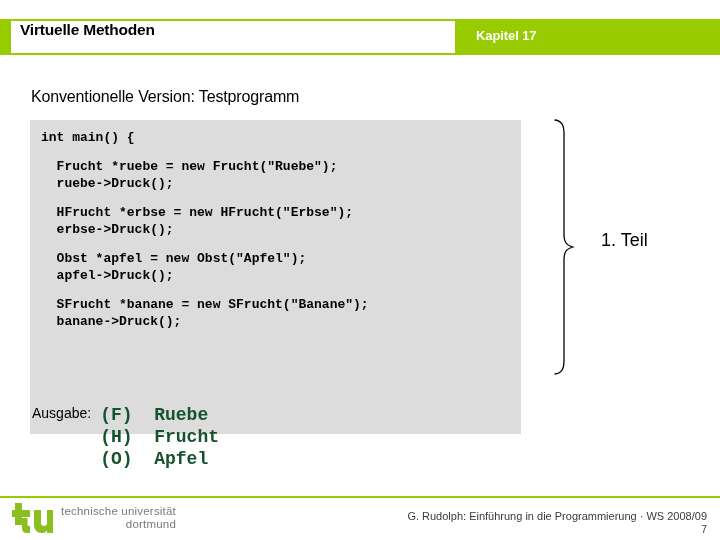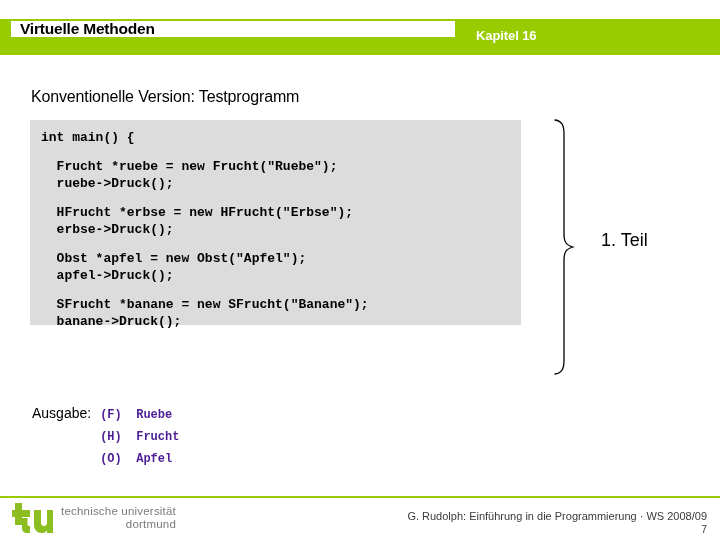--- a/index.html
+++ b/index.html
@@ -22,24 +22,24 @@
     top: 19px;
     width: 720px;
     height: 36px;
     background: #99cc00;
   }
   #title-box {
     position: absolute;
     left: 11px;
     top: 21px;
     width: 444px;
-    height: 16px;
+    height: 32px;
     background: #ffffff;
     display: flex;
-    align-items: center;
+    align-items: flex-start;
   }
   #slide-title {
     font-size: 15.5px;
     font-weight: bold;
     color: #000000;
     letter-spacing: -0.2px;
     padding-left: 9px;
   }
   #chapter-label {
     position: absolute;
@@ -61,21 +61,21 @@
     color: #000000;
     letter-spacing: -0.15px;
   }
 
   
   #code-block {
     position: absolute;
     left: 30px;
     top: 120px;
     width: 491px;
-    height: 205px;
+    height: 314px;
     background: #dcdcdc;
     box-sizing: border-box;
     padding: 9px 0 0 11px;
     font-family: "Liberation Mono", monospace;
     font-size: 13px;
     font-weight: bold;
     line-height: 17px;
     color: #000000;
     white-space: pre;
   }
@@ -112,24 +112,24 @@
     justify-content: space-between;
   }
   #ausgabe-label {
     font-size: 14px;
     color: #000000;
     padding-top: 1px;
     margin-right: 9px;
   }
   #ausgabe-list {
     font-family: "Liberation Mono", monospace;
-    font-size: 12px;
+    font-size: 18px;
     font-weight: bold;
     line-height: 22px;
-    color: #4c1d95;
+    color: #14532d;
     white-space: pre;
   }
 
   
   #footer-rule {
     position: absolute;
     left: 0;
     top: 496px;
     width: 720px;
     height: 2px;
@@ -169,21 +169,21 @@
     text-align: right;
   }
 </style>
 </head>
 <body>
 
 <div id="header-bar" style="background: rgb(153, 204, 0);"></div>
 <div id="title-box">
   <span id="slide-title">Virtuelle Methoden</span>
 </div>
-<div id="chapter-label">Kapitel 16</div>
+<div id="chapter-label">Kapitel 17</div>
 
 <div id="subtitle">Konventionelle Version: Testprogramm</div>
 
 <div id="code-block" style="background: rgb(220, 220, 220);"><div class="code-group"><div class="code-line">int main() {</div></div><div class="code-group"><div class="code-line">  Frucht *ruebe = new Frucht("Ruebe");</div><div class="code-line">  ruebe-&gt;Druck();</div></div><div class="code-group"><div class="code-line">  HFrucht *erbse = new HFrucht("Erbse");</div><div class="code-line">  erbse-&gt;Druck();</div></div><div class="code-group"><div class="code-line">  Obst *apfel = new Obst("Apfel");</div><div class="code-line">  apfel-&gt;Druck();</div></div><div class="code-group"><div class="code-line">  SFrucht *banane = new SFrucht("Banane");</div><div class="code-line">  banane-&gt;Druck();</div></div></div>
 
 <div id="brace-wrap">
   <svg width="26" height="258" viewBox="0 0 26 258" xmlns="http://www.w3.org/2000/svg">
     <path d="M 6 2 C 14 3 15 9 15 16 L 15 116 C 15 124 17 127 24 129 C 17 131 15 134 15 142 L 15 242 C 15 249 14 255 6 256" fill="none" stroke="#000000" stroke-width="1.3" stroke-linecap="round"></path>
   </svg>
 </div>

